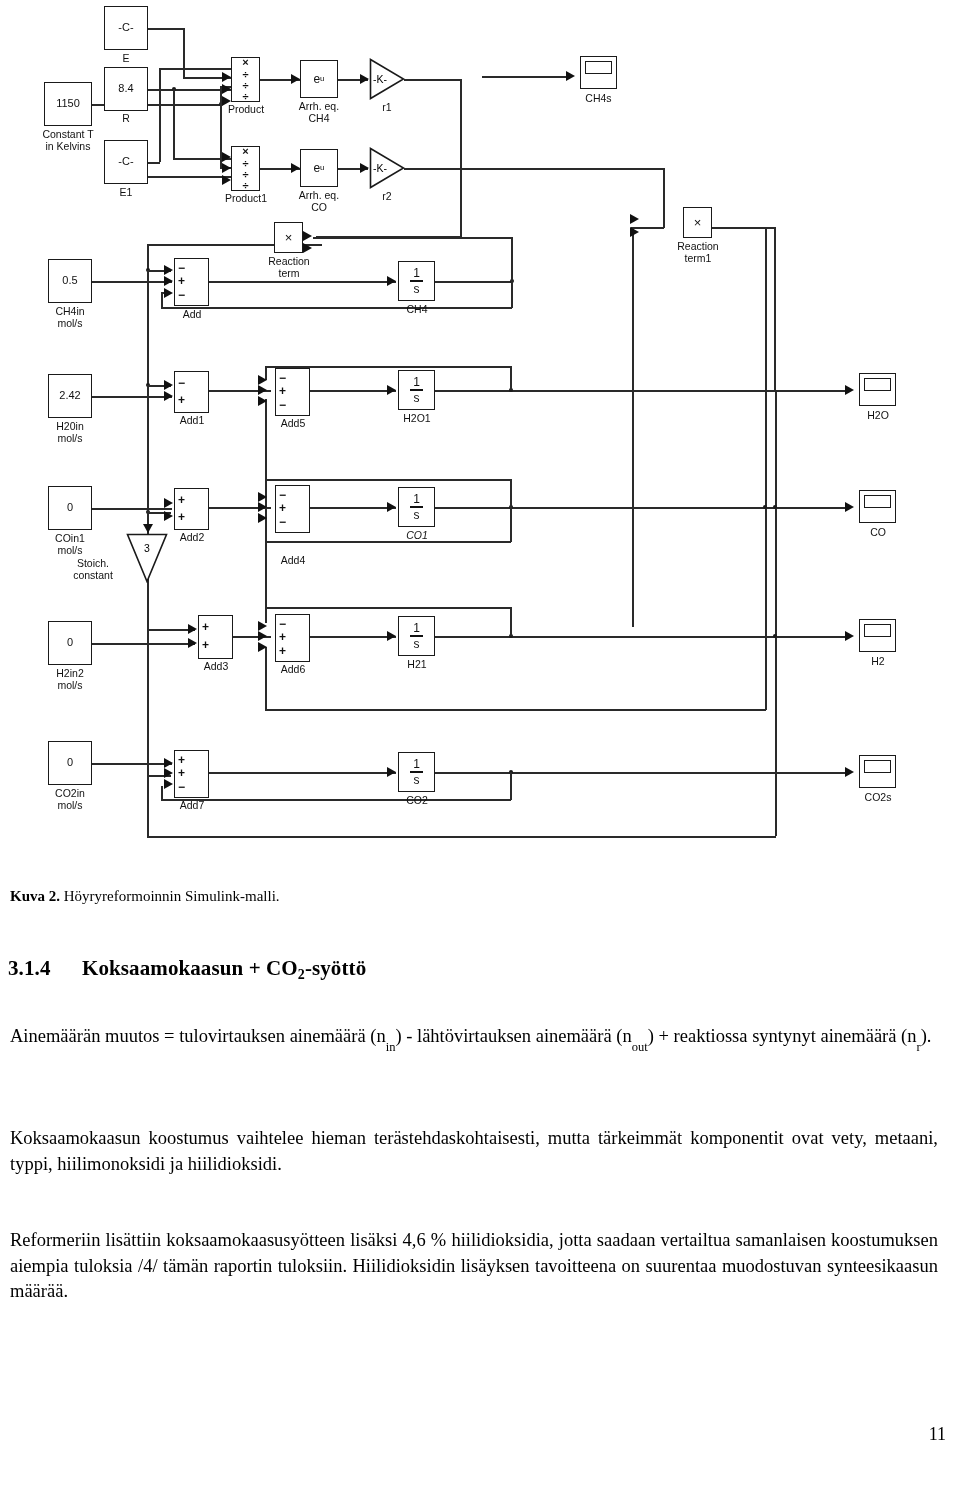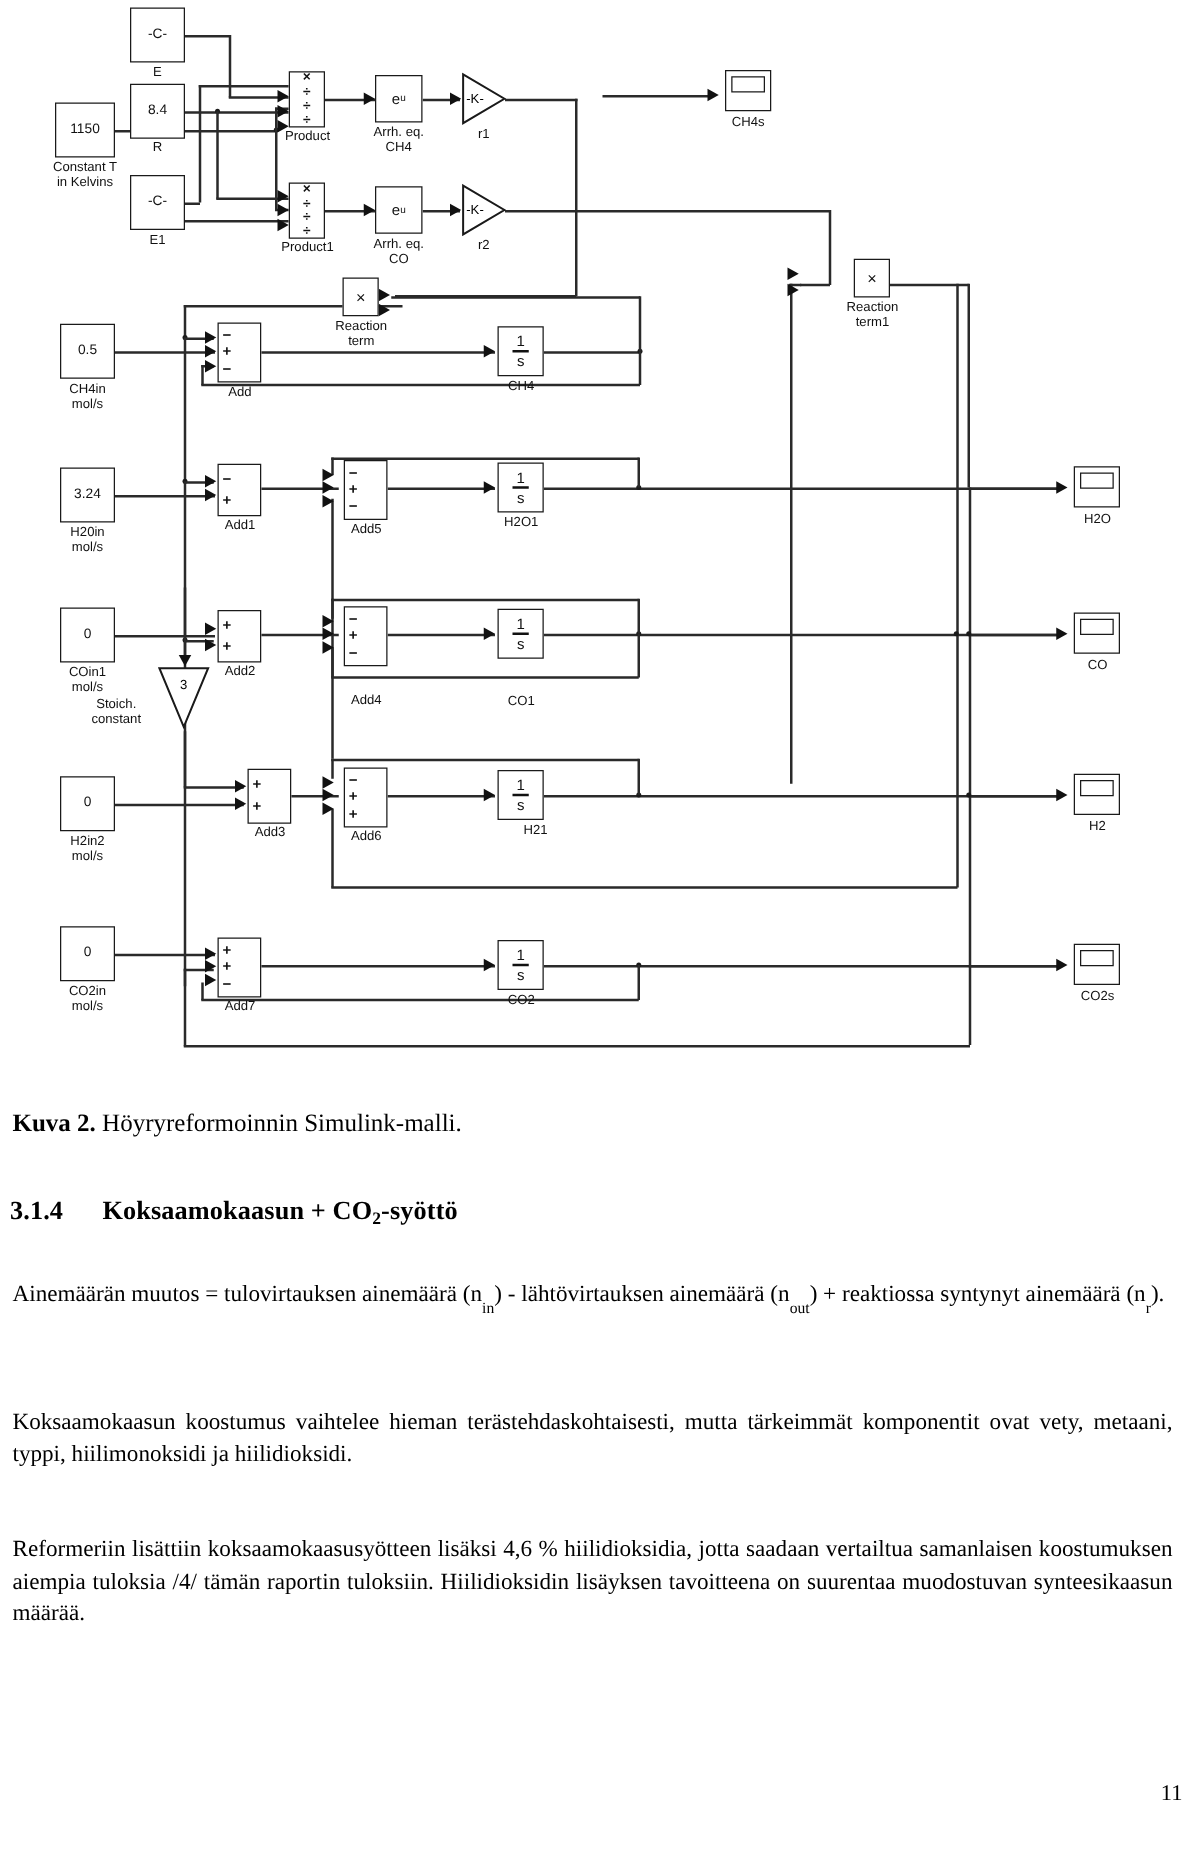--- a/index.html
+++ b/index.html
@@ -40,21 +40,21 @@
   .tri svg{display:block;}
   .tri .tt{position:absolute;left:4px;top:50%;transform:translateY(-50%);font-size:10.5px;}
   
   .scope{position:absolute;box-sizing:border-box;border:1.6px solid #1a1a1a;background:#fff;}
   .scope i{position:absolute;left:4px;top:4px;right:4px;height:11px;border:1.4px solid #1a1a1a;display:block;}
   
   .expo{font-size:12px;}
   .expo sup{font-size:8px;vertical-align:super;}
   
   #body{position:absolute;left:0;top:870px;width:960px;}
-  .caption{position:absolute;left:10px;top:18px;font-size:20px;}
+  .caption{position:absolute;left:10px;top:18px;font-size:15px;}
   .caption b{font-weight:bold;}
   .h3{position:absolute;left:8px;top:86px;font-size:21px;font-weight:bold;letter-spacing:0.1px;}
   .h3 .num{display:inline-block;min-width:74px;}
   .h3 sub{font-size:14px;vertical-align:baseline;position:relative;top:4px;}
   .para{position:absolute;left:10px;width:928px;font-size:18.5px;line-height:1.38;text-align:justify;}
   .para sub{font-size:12.5px;position:relative;top:4px;}
   #p1{top:154px;}
   #p2{top:256px;}
   #p3{top:358px;}
   .pagenum{position:absolute;right:14px;top:554px;font-size:18px;}
@@ -357,21 +357,21 @@
   <div class="lbl" style="left:166px;top:308px;width:52px;">Add</div>
 
   <div class="blk int" style="left:398px;top:261px;width:37px;height:40px;flex-direction:column;">
     <span class="num">1</span>
     <span class="bar"></span>
     <span class="den">s</span>
   </div>
   <div class="lbl" style="left:396px;top:303px;width:42px;">CH4</div>
 
   <div class="blk" style="left:48px;top:374px;width:44px;height:44px;">
-    <span>3.24</span>
+    <span>2.42</span>
   </div>
   <div class="lbl" style="left:38px;top:420px;width:64px;">H20in
 mol/s</div>
 
   <div class="blk" style="left:174px;top:371px;width:35px;height:42px;">
     <span class="signs">
         <span>−</span>
         <span>+</span>
       </span>
   </div>
@@ -428,21 +428,21 @@
         <span>−</span>
       </span>
   </div>
   <div class="lbl" style="left:265px;top:554px;width:56px;">Add4</div>
 
   <div class="blk int" style="left:398px;top:487px;width:37px;height:40px;flex-direction:column;">
     <span class="num">1</span>
     <span class="bar"></span>
     <span class="den">s</span>
   </div>
-  <div class="lbl" style="left:396px;top:555px;width:42px;">CO1</div>
+  <div class="lbl" style="left:396px;top:529px;width:42px;font-style:italic;">CO1</div>
 
   <div class="scope" style="left:859px;top:490px;width:37px;height:33px;">
     <i></i>
   </div>
   <div class="lbl" style="left:854px;top:526px;width:48px;">CO</div>
 
   <div class="blk" style="left:48px;top:621px;width:44px;height:44px;">
     <span>0</span>
   </div>
   <div class="lbl" style="left:38px;top:667px;width:64px;">H2in2
@@ -463,21 +463,21 @@
         <span>+</span>
       </span>
   </div>
   <div class="lbl" style="left:265px;top:663px;width:56px;">Add6</div>
 
   <div class="blk int" style="left:398px;top:616px;width:37px;height:40px;flex-direction:column;">
     <span class="num">1</span>
     <span class="bar"></span>
     <span class="den">s</span>
   </div>
-  <div class="lbl" style="left:396px;top:658px;width:42px;text-align:right;">H21</div>
+  <div class="lbl" style="left:396px;top:658px;width:42px;">H21</div>
 
   <div class="scope" style="left:859px;top:619px;width:37px;height:33px;">
     <i></i>
   </div>
   <div class="lbl" style="left:854px;top:655px;width:48px;">H2</div>
 
   <div class="blk" style="left:48px;top:741px;width:44px;height:44px;">
     <span>0</span>
   </div>
   <div class="lbl" style="left:38px;top:787px;width:64px;">CO2in

